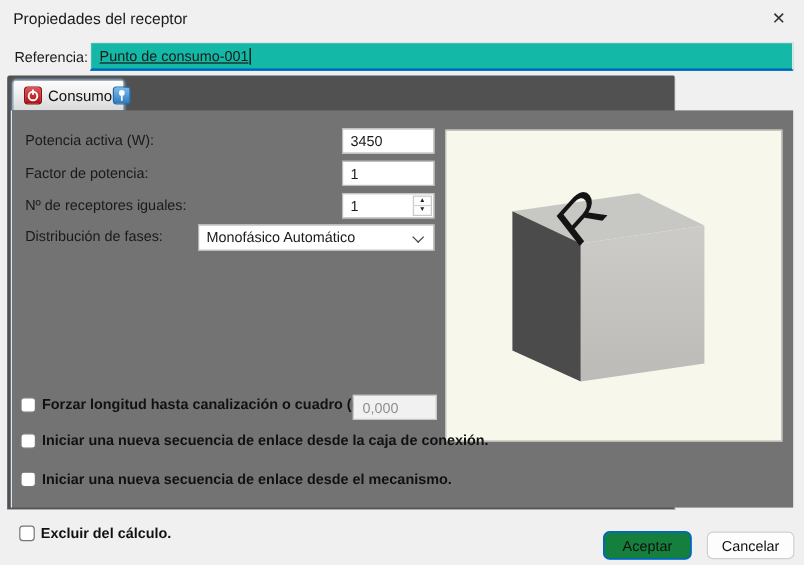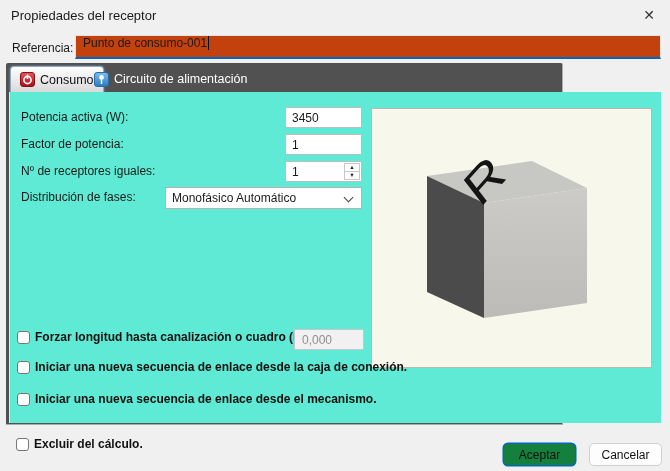--- a/index.html
+++ b/index.html
@@ -10,39 +10,39 @@
     font-family:"Liberation Sans", sans-serif; color:#1a1a1a;
   }
   
   .titlebar { position:absolute; left:0; top:0; width:670px; height:30px;padding-left:20px; }
   .title { position:absolute; left:11px; top:8px; font-size:13px; color:#1a1a1a; }
   .close-btn { position:absolute; right:6px; top:4px; width:30px; height:22px;
     display:flex; align-items:center; justify-content:center; font-size:14px; color:#333; cursor:default; }
   
   .ref-label { position:absolute; left:12px; top:41px; font-size:12px; }
   .ref-input { position:absolute; left:75px; top:35px; width:586px; height:24px;
-    background:#c2410c; border:1px solid #e3e3e3; border-bottom:2px solid #0067c0;
-    font-size:12px; display:flex; align-items:flex-start; padding-left:7px; }
+    background:#14b8a6; border:1px solid #e3e3e3; border-bottom:2px solid #0067c0;
+    font-size:12px; display:flex; align-items:center; padding-left:7px;text-decoration:underline; }
   .caret { display:inline-block; width:1px; height:14px; background:#000; margin-left:1px; }
   
   .tabctrl { position:absolute; left:6px; top:63px; width:557px; height:362px;
     background:#515151; border-radius:2px 2px 0 0;
     border-right:1px solid #ababab; border-bottom:1px solid #ababab; }
   .tabstrip { position:absolute; left:0; top:0; width:100%; height:29px; }
   .tab { position:absolute; top:3px; height:26px; display:flex; align-items:center;
     gap:5px; padding:0 9px; font-size:12.5px; cursor:default; }
   .tab.active { left:4px; background:linear-gradient(#fefefe,#d9d9d9);
     border:1px solid #8fa8bc; border-bottom:none; border-radius:4px 4px 0 0; color:#111;
     box-shadow:0 0 2px #7fb2e5; }
   .tab.inactive { left:79px; color:#ffffff; }
   .tab-icon { width:15px; height:15px; border-radius:3px; position:relative; flex:0 0 auto; }
   .icon-power { background:linear-gradient(#e25458,#ad1116); border:1px solid #8c0e12; }
   .icon-pin { background:linear-gradient(#7cbcec,#2d7cc0); border:1px solid #2a6aa5; }
   .content { position:absolute; left:3px; top:29px; width:652px; height:331px;
-    background:#5eead4; border-left:1px solid #d9e8f4; }
+    background:#737373; border-left:1px solid #d9e8f4; }
   
   .flabel { position:absolute; left:11px; font-size:12px; line-height:21px; color:#1a1a1a; }
   .tbox { position:absolute; left:275px; width:77px; height:21px; background:#fff;
     border:1px solid #bdbdbd; font-size:12px; display:flex; align-items:center; padding-left:6px; }
   .spinwrap { position:absolute; left:275px; width:77px; height:21px; background:#fff;
     border:1px solid #bdbdbd; font-size:12px; display:flex; align-items:center; padding-left:6px; }
   .spinner { position:absolute; right:1px; top:1px; width:16px; height:17px;
     display:flex; flex-direction:column; }
   .spin-btn { flex:1; background:#fdfdfd; border:1px solid #c9c9c9; display:flex;
     align-items:center; justify-content:center; font-size:5.5px; color:#222; line-height:1; }
@@ -95,21 +95,20 @@
         </span>
         <span>Consumo</span>
       </div>
       <div class="tab inactive">
         <span class="tab-icon icon-pin">
           <svg width="13" height="13" viewBox="0 0 13 13" style="position:absolute;left:0;top:0">
             <circle cx="6.5" cy="4.4" r="2.4" fill="#fff"></circle>
             <line x1="6.5" y1="6.5" x2="6.5" y2="11" stroke="#fff" stroke-width="1.4"></line>
           </svg>
         </span>
-        <span>Circuito de alimentación</span>
       </div>
     </div>
 
     <div class="content">
 
       <div class="flabel" style="top:15px">Potencia activa (W):</div>
       <div class="tbox" style="top:15px">
         <span>3450</span>
       </div>
 

